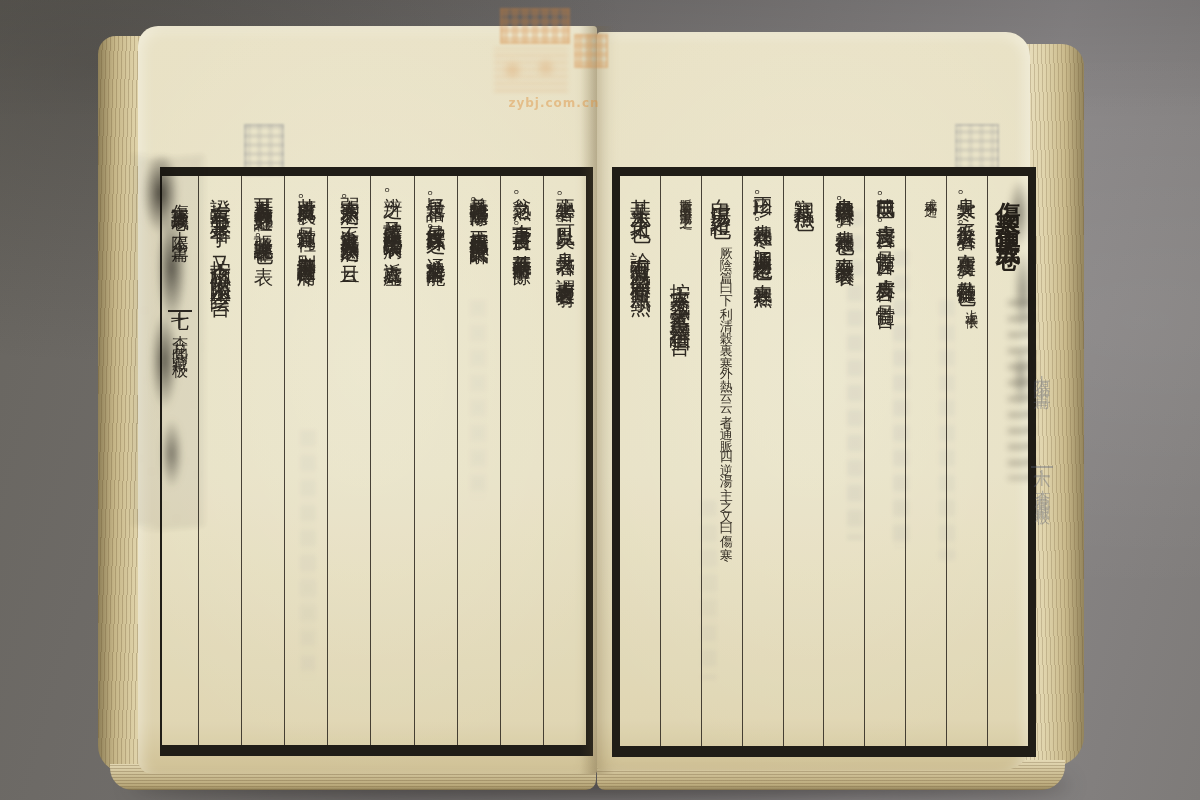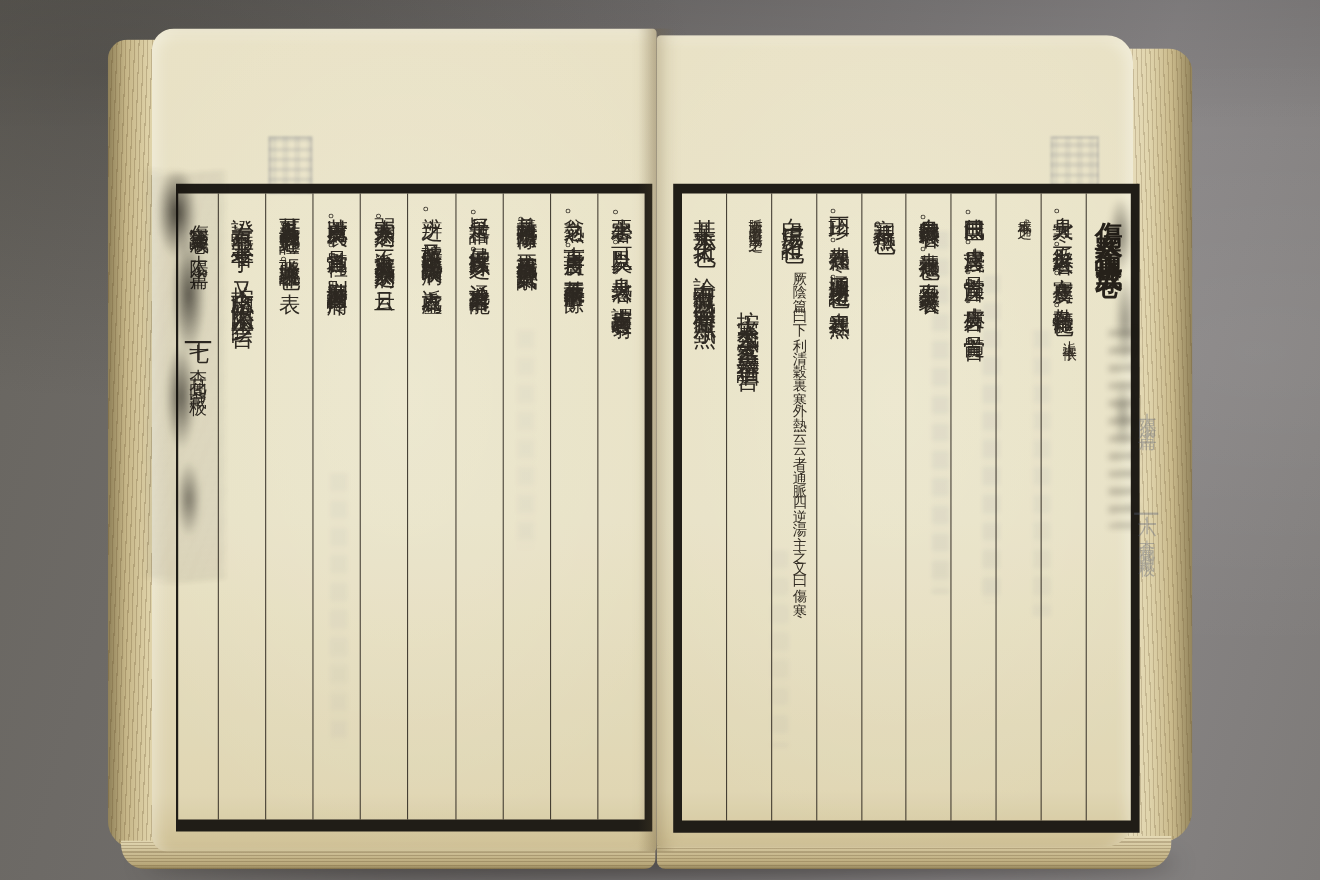--- a/index.html
+++ b/index.html
@@ -223,13 +223,19 @@
   <div class="gbx">
     <span class="vsmall gbx-chapter">太陽上篇</span>
     <span class="vsmall gbx-num">十六</span>
     <span class="gbx-rule"></span>
     <span class="vsmall gbx-pub">杏花園藏板</span>
   </div>
 
   <div class="smudge smudge-title"></div>
   <div class="smudge smudge-fold"></div>
 
+  <div class="watermark">
+    <div class="wm-seal wm-seal-a"></div>
+    <div class="wm-seal wm-seal-b"></div>
+    <div class="wm-glyphs"></div>
+    <div class="wm-domain">zybj.com.cn</div>
+  </div>
 </div>
 
 </body></html>

